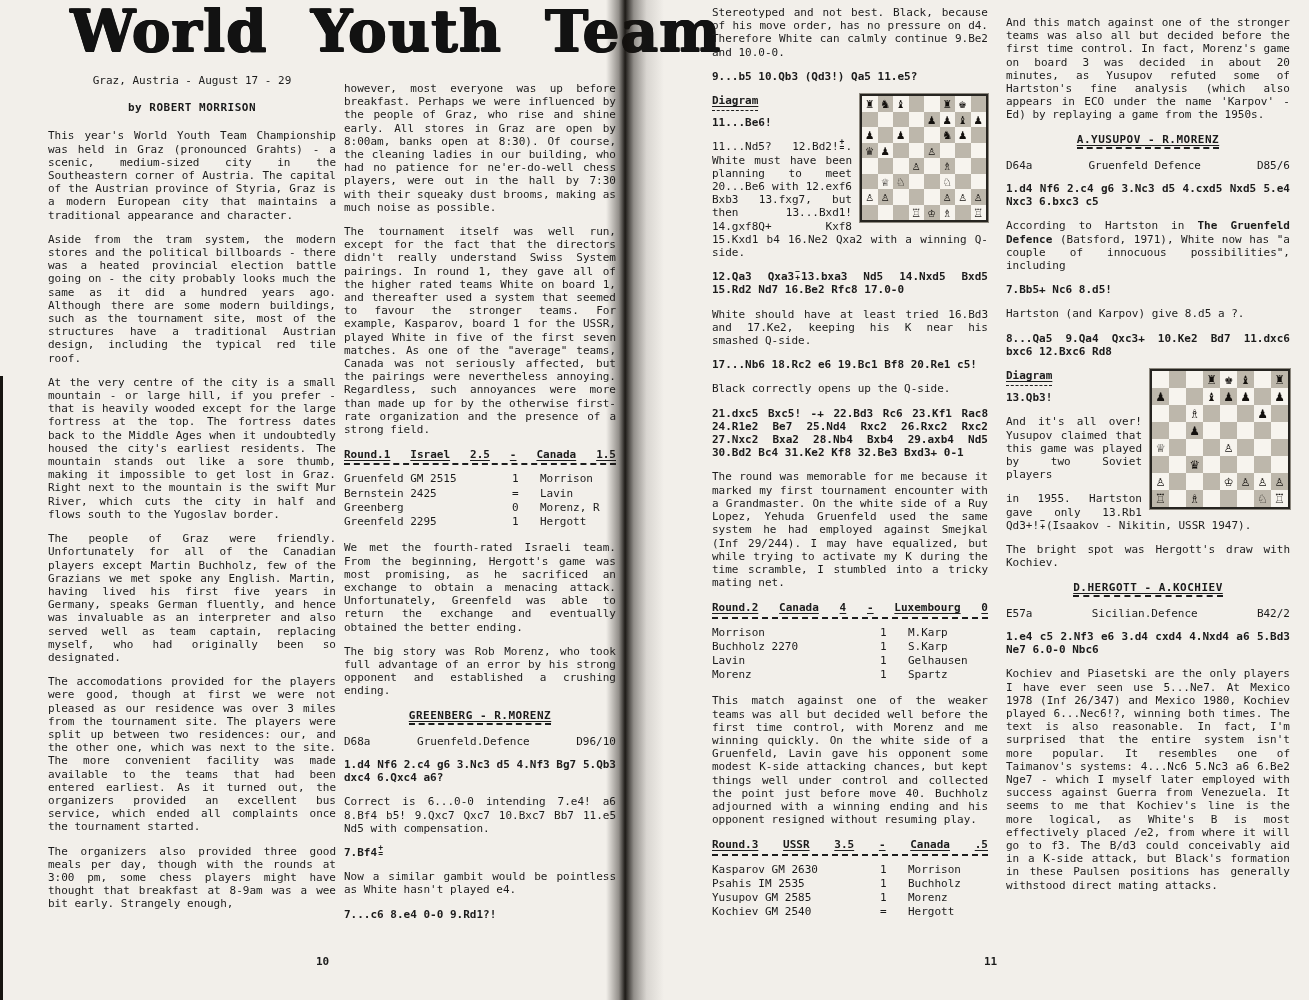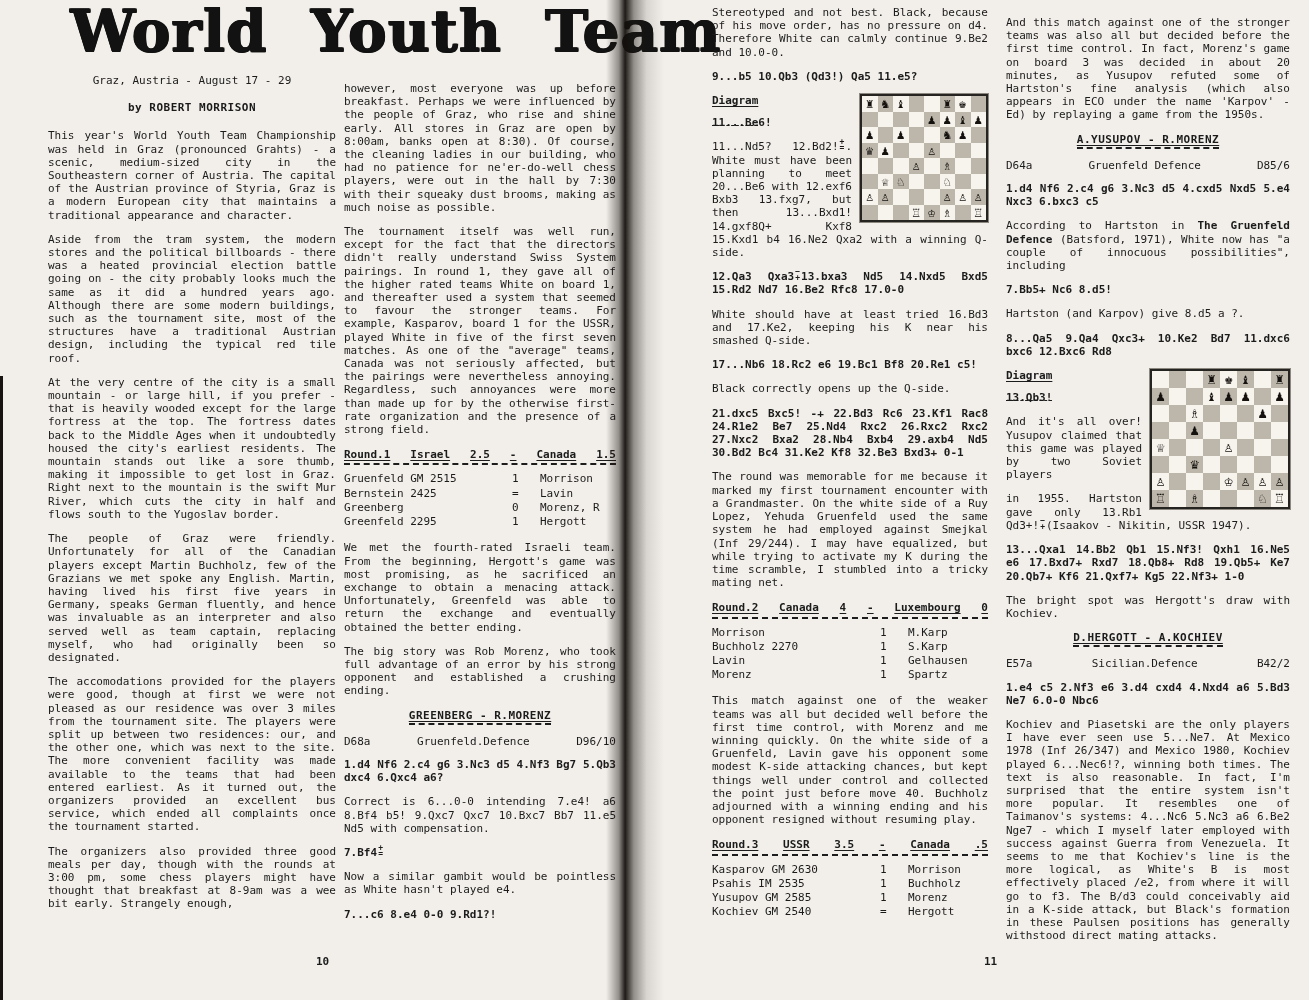--- a/index.html
+++ b/index.html
@@ -43,21 +43,21 @@
   .tscore{flex:0 0 28px;}
   .topp{flex:1;}
   .tbl{margin:12px 0 13px;}
   .ghdr{text-align:center;font-weight:bold;margin:9px 0 13px;letter-spacing:.5px;}
   .ghdr span{
     text-decoration:underline;text-underline-offset:2px;
     border-bottom:2px dashed #1d1d1d;padding-bottom:1px;
   }
   .eco{display:flex;justify-content:space-between;margin:0 0 10px;}
   .dlabel{font-weight:bold;margin:2px 0 9px;}
-  .dlabel span{text-decoration:underline;text-underline-offset:2px;border-bottom:1px dashed #1d1d1d;padding-bottom:18px;}
+  .dlabel span{text-decoration:underline;text-underline-offset:2px;border-bottom:1px dashed #1d1d1d;padding-bottom:3px;}
   .board{
     float:right;display:grid;border:2px solid #262420;background:#f7f4ee;
     margin:0 0 6px 8px;box-shadow:0 0 0 1px #8d887f;
   }
   .board1{grid-template-columns:repeat(8,15.5px);grid-auto-rows:15.5px;font-size:13px;}
   .board2{grid-template-columns:repeat(8,17px);grid-auto-rows:17px;font-size:14.5px;}
   .sq{display:flex;align-items:center;justify-content:center;line-height:1;color:#14110e;}
   .sq.light{background:#f7f4ee;}
   .sq.dark{background:#bdb7ab;}
   .stk{
@@ -370,21 +370,20 @@
           <div class="sq dark">♘</div>
           <div class="sq light">♖</div>
         </div>
       <div class="dlabel"><span>Diagram</span></div>
       <p class="mv">13.Qb3!</p>
       <p class="para">And it's all over! Yusupov claimed that this game was played by two Soviet players</p>
       <p class="para"><span>in 1955. Hartston gave only 13.Rb1 Qd3+!</span><span class="stk"><i>−</i><i>+</i></span><span>(Isaakov - Nikitin, USSR 1947).</span></p>
       <div class="clear"></div>
     </div>
 
-    <p class="mv">13...Qxa1 14.Bb2 Qb1 15.Nf3! Qxh1 16.Ne5 e6 17.Bxd7+ Rxd7 18.Qb8+ Rd8 19.Qb5+ Ke7 20.Qb7+ Kf6 21.Qxf7+ Kg5 22.Nf3+ 1-0</p>
     <p class="para">The bright spot was Hergott's draw with Kochiev.</p>
 
     <div class="ghdr"><span>D.HERGOTT - A.KOCHIEV</span></div>
     <div class="eco">
       <span>E57a</span>
       <span>Sicilian.Defence</span>
       <span>B42/2</span>
     </div>
     <p class="mv">1.e4 c5 2.Nf3 e6 3.d4 cxd4 4.Nxd4 a6 5.Bd3 Ne7 6.0-0 Nbc6</p>
     <p class="para">Kochiev and Piasetski are the only players I have ever seen use 5...Ne7. At Mexico 1978 (Inf 26/347) and Mexico 1980, Kochiev played 6...Nec6!?, winning both times. The text is also reasonable. In fact, I'm surprised that the entire system isn't more popular. It resembles one of Taimanov's systems: 4...Nc6 5.Nc3 a6 6.Be2 Nge7 - which I myself later employed with success against Guerra from Venezuela. It seems to me that Kochiev's line is the more logical, as White's B is most effectively placed /e2, from where it will go to f3. The B/d3 could conceivably aid in a K-side attack, but Black's formation in these Paulsen positions has generally withstood direct mating attacks.</p>

